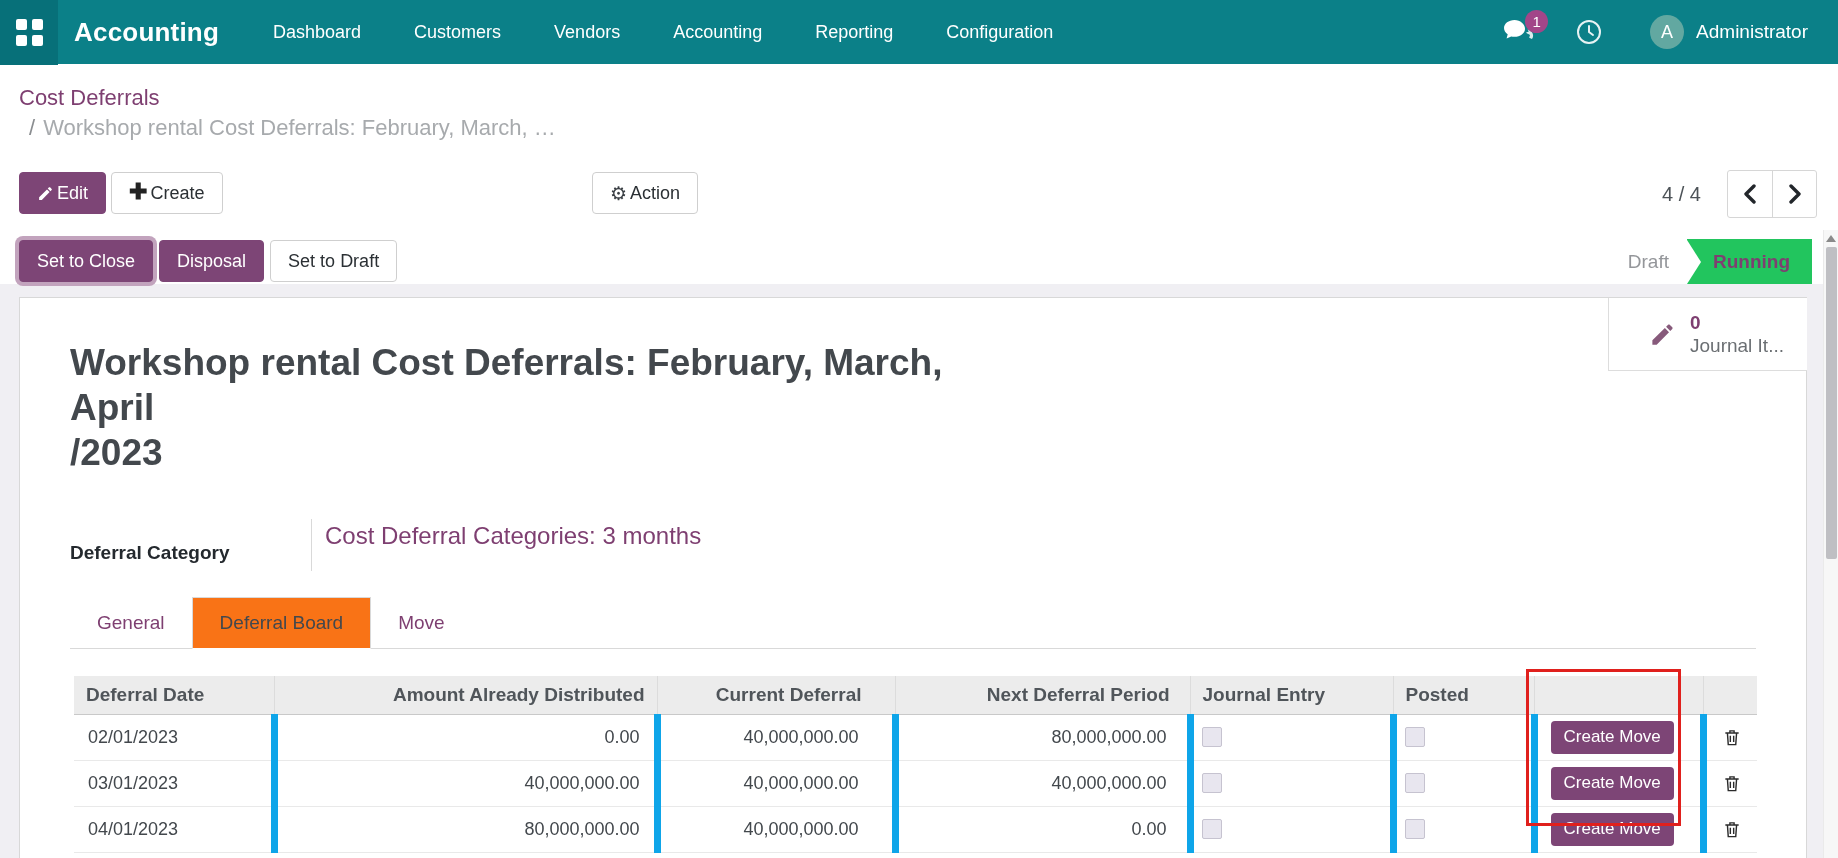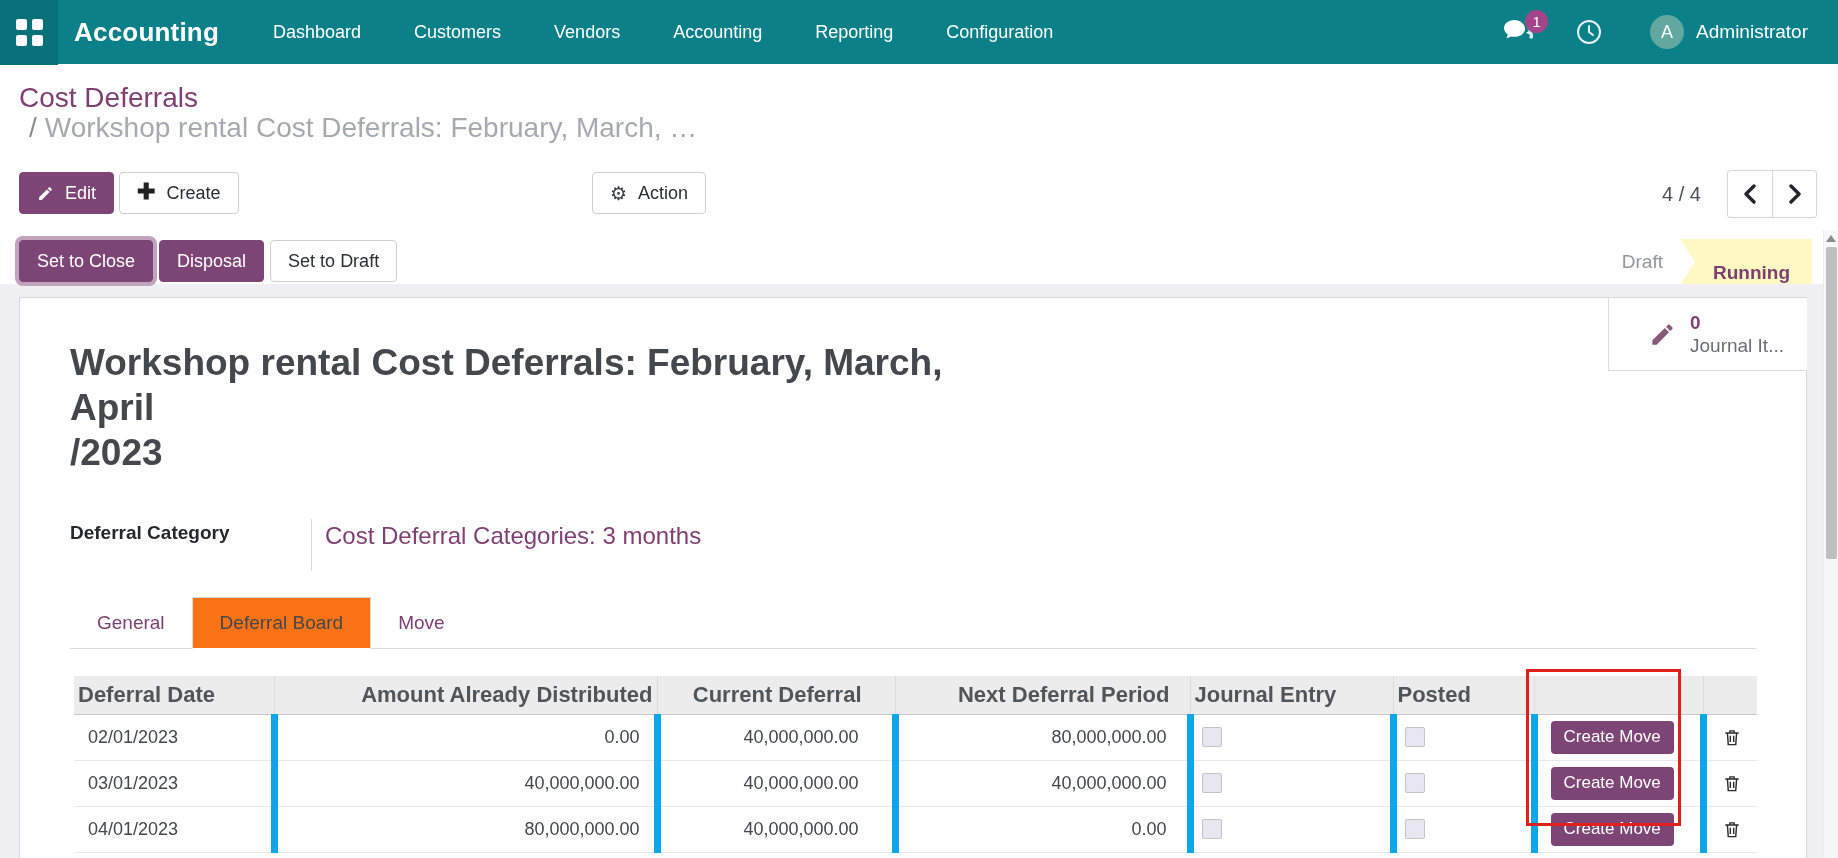--- a/index.html
+++ b/index.html
@@ -34,30 +34,30 @@
   .user-block { display: flex; align-items: center; cursor: pointer; }
   .avatar {
     width: 34px; height: 34px; border-radius: 50%; background: #62a8a1;
     color: #fff; font-size: 18px; display: flex; align-items: center; justify-content: center;
     margin-right: 12px;
   }
   .user-name { font-size: 19px; }
 
   
   .control-panel { background: #fff; padding-top: 20px; }
-  .breadcrumb { margin-left: 19px; font-size: 28px; }
+  .breadcrumb { margin-left: 19px; font-size: 22px; }
   .crumb-line1 { line-height: 28px; }
   .crumb-parent { color: #7e3f71; cursor: pointer; }
   .crumb-line2 { line-height: 32px; margin-left: 10px; }
   .crumb-sep { color: #8a8d90; margin-right: 8px; }
   .crumb-current { color: #a7aaad; }
 
   .buttons-row { position: relative; height: 42px; margin-top: 28px; }
   .btn {
-    display: inline-flex; align-items: center; justify-content:center; gap: 11px;
+    display: inline-flex; align-items: center; justify-content:center; gap: 3px;
     height: 42px; padding: 0 17px; font-size: 18px; border-radius: 4px;
     border: 1px solid transparent; cursor: pointer; background:#fff;
     font-family: "Liberation Sans", sans-serif;
   }
   .btn-primary { background: #7d4576; color: #fff; border-color: #7d4576; }
   .btn-secondary { background: #fff; color: #2b3034; border-color: #cfcfcf; }
   .left-btns { position: absolute; left: 19px; top: 0; display: flex; gap: 5px; }
   .action-btn { position: absolute; left: 592px; top: 0; }
   .gear-glyph { font-size: 19px; color: #3a3f44; line-height: 1; }
   .plus-glyph { font-size: 22px; font-weight: bold; color: #222; line-height: 1; margin-top:-2px; }
@@ -66,21 +66,21 @@
   .pager-btns { display: flex; border: 1px solid #d6d6d6; border-radius: 3px; background: #fff; }
   .pager-btn { width: 44px; height: 46px; display: flex; align-items: center; justify-content: center; cursor: pointer; }
   .pager-btn + .pager-btn { border-left: 1px solid #d6d6d6; }
 
   
   .statusbar-row { position: relative; height: 45px; margin-top: 25px; background: #fff; }
   .status-btns { position: absolute; left: 19px; top: 1px; display: flex; gap: 6px; justify-content: flex-end; }
   .btn-focused { box-shadow: 0 0 0 4px #c2a3bd; }
   .status-widget { position: absolute; right: 26px; top: 0; height: 45px; display: flex; align-items: stretch; }
   .state-draft { display: flex; align-items: center; padding: 0 18px; color: #94969a; font-size: 19px; background: #fff; cursor: pointer; }
-  .state-running-wrap { background: #fef9c3; display: flex; align-items: flex-end; cursor: pointer; gap: 6px; }
+  .state-running-wrap { background: #22c55e; display: flex; align-items: center; cursor: pointer; }
   .state-arrow { width: 0; height: 0; border-top: 22.5px solid transparent; border-bottom: 22.5px solid transparent; border-left: 14px solid #ffffff; }
   .state-running { display: flex; align-items: center; padding: 0 22px 0 12px; color: #7e3f71; font-weight: bold; font-size: 19px; }
 
   
   .sheet {
     width: 1788px; margin: 13px 0 0 19px; background: #fff;
     border: 1px solid #d8d8d8; height: 600px; position: relative;
   }
   .smart-button {
     position: absolute; top: 0; left: 1588px; width: 199px; height: 73px;
@@ -89,40 +89,40 @@
   }
   .smart-count { color: #7e3f71; font-size: 19px; font-weight: bold; line-height: 23px; }
   .smart-label { color: #6b6f73; font-size: 19px; line-height: 24px; white-space: nowrap; }
 
   .sheet-title { margin: 42px 0 0 50px; width: 900px; font-size: 37px; font-weight: bold; color: #43484d; line-height: 45px; }
 
   .fields-row { display: flex; margin: 44px 50px 0 50px; }
   .field-group1 { flex: 0 0 844px; display: flex; }
   .field-group2 { flex: 1; display: flex; }
   .field-label { font-size: 19px; font-weight: bold; color: #24292e; padding-top: 3px; }
-  .field-group1 .field-label { flex: 0 0 241px; }
+  .field-group1 .field-label { flex: 0 0 241px; margin-top: 20px; }
   .field-group2 .field-label { flex: 0 0 239px; }
   .field-value { border-left: 1px solid #d9d9d9; padding: 3px 0 0 13px; min-height: 52px; font-size: 24px; flex: 1; }
   .field-link { color: #7e3f71; cursor: pointer; }
   .field-text { color: #43484d; }
 
   .tabs { display: flex; margin: 26px 50px 0 50px; border-bottom: 1px solid #d9d9d9; height: 52px; }
   .tab { padding: 0 27px; display: flex; align-items: center; font-size: 19px; color: #7e3f71; cursor: pointer; }
   .tab.active {
     color: #43484d; background: #f97316; border: 1px solid #d9d9d9; border-bottom: 1px solid #fff;
     margin-bottom: -1px; cursor: default;
   }
 
   
   .table-wrap { margin: 27px 0 0 54px; width: 1683px; }
   table { border-collapse: collapse; table-layout: fixed; width: 1683px; font-size: 18px; }
   thead th {
     background: #ececec; height: 38px; font-weight: bold; color: #50555a;
     border-bottom: 1px solid #c9c9c9; border-left: 1px solid #dcdcdc;
-    padding: 0 4px; font-size: 22px; text-align: left; white-space: nowrap; overflow: hidden;
+    padding: 0 12px; font-size: 19px; text-align: left; white-space: nowrap; overflow: hidden;
   }
   thead th:first-child { border-left: none; }
   tbody td {
     height: 46px; border-bottom: 1px solid #e9e9e9; border-left: 7px solid #0ea5e9;
     padding: 0 14px; color: #43484d; white-space: nowrap; overflow: hidden;
   }
   tbody td:first-child { border-left: none; }
   th.num, td.num { text-align: right; }
   th.col-c3, td.col-c3 { padding-right: 33px; }
   th.col-c4, td.col-c4 { padding-right: 20px; }

